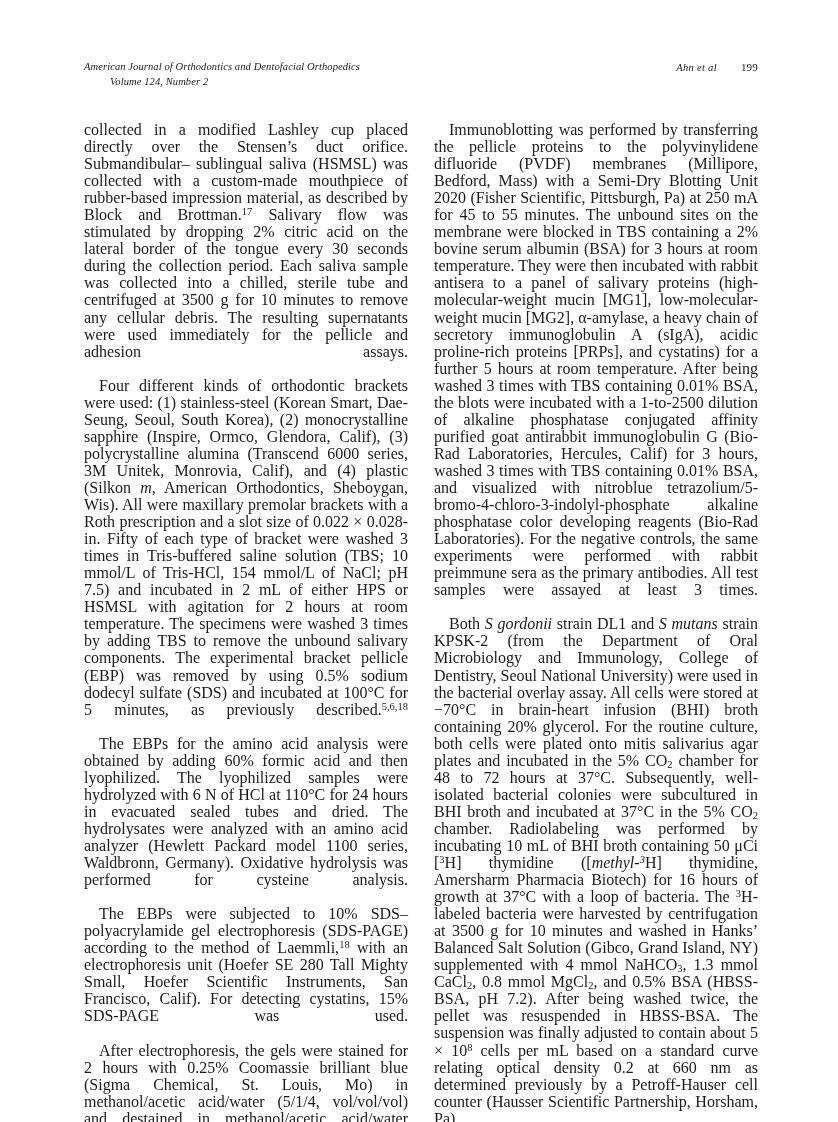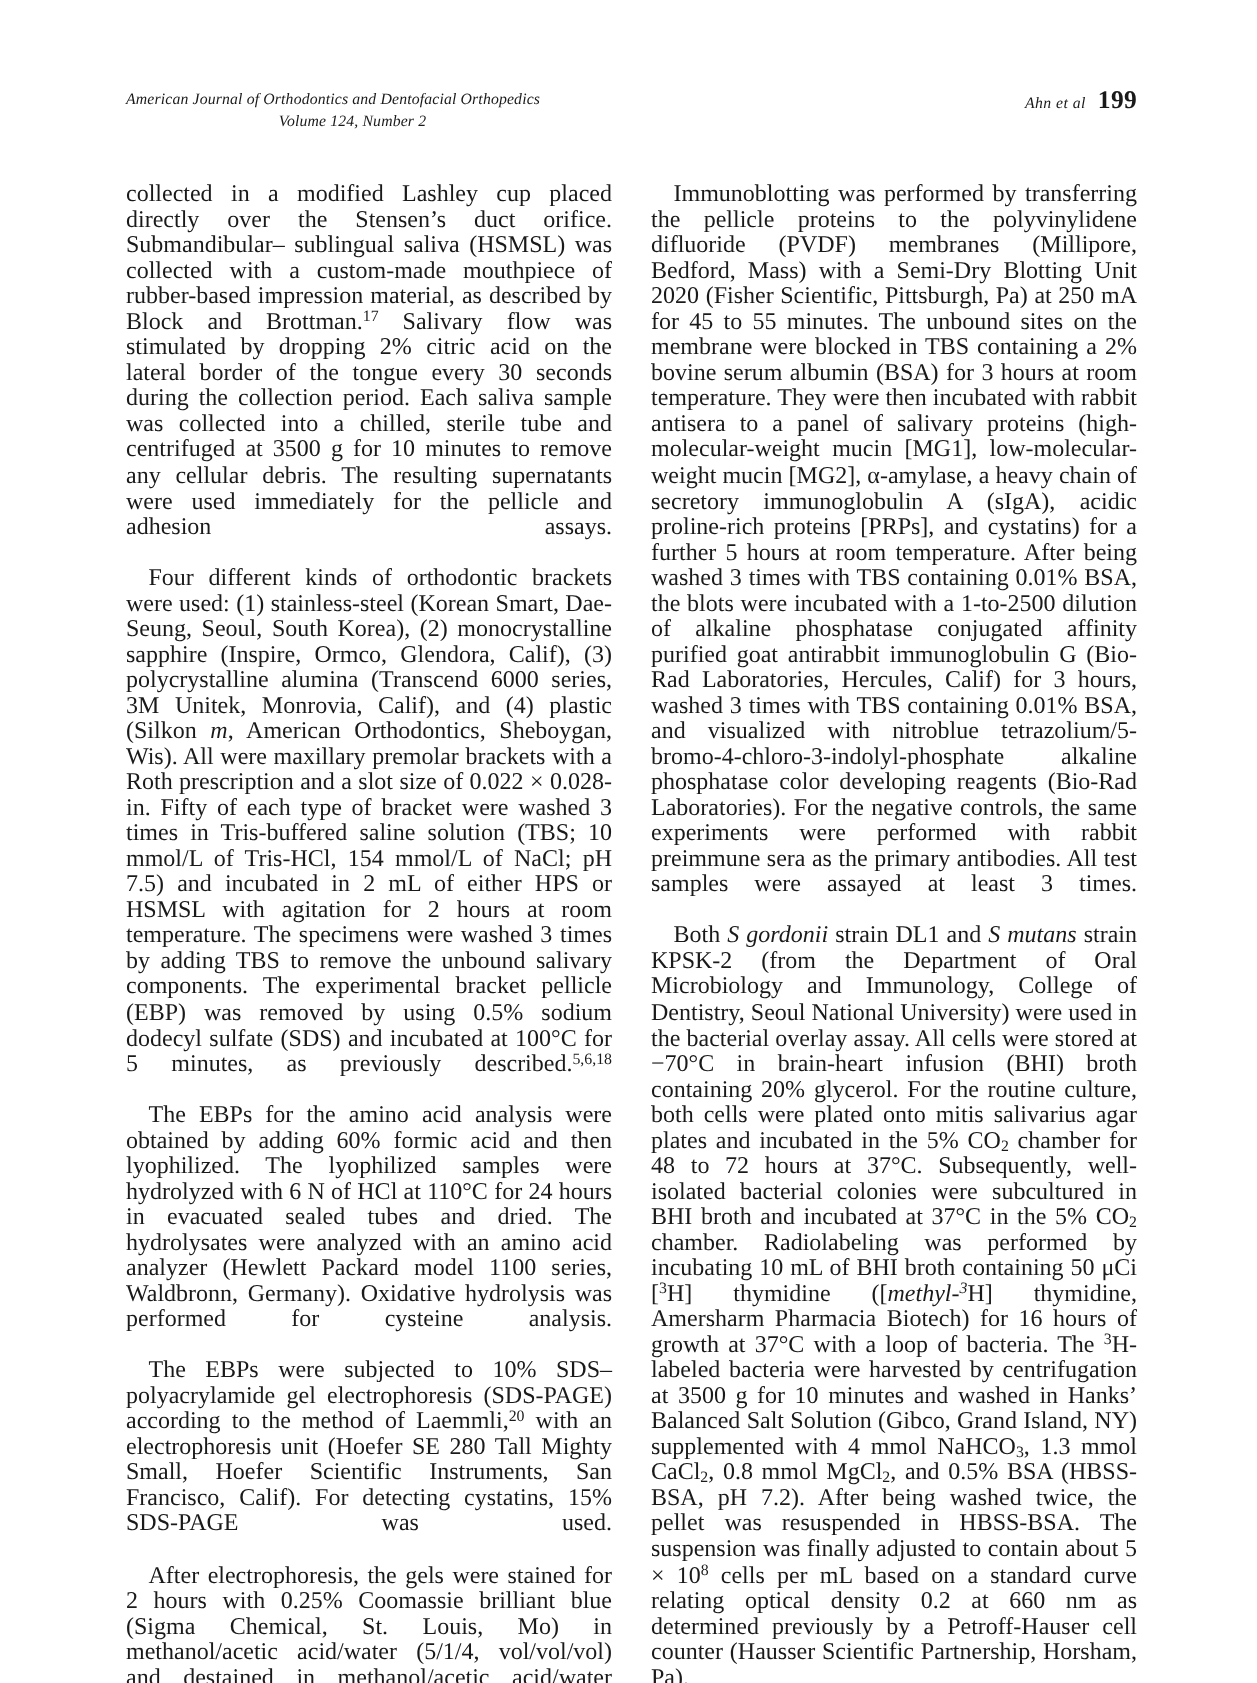--- a/index.html
+++ b/index.html
@@ -24,21 +24,20 @@
     background: #ffffff;
   }
 
   
   #running-head {
     position: absolute;
     left: 84px;
     top: 60px;
     width: 674px;
     height: 34px;
-    text-align: center;
   }
   .rh-left {
     position: absolute;
     left: 0;
     top: 0;
     font-style: italic;
     font-size: 10.5px;
     line-height: 14.5px;
     letter-spacing: 0.1px;
     color: #1a1a1a;
@@ -54,24 +53,24 @@
     top: 0;
     white-space: nowrap;
     font-size: 10.5px;
     line-height: 14.5px;
   }
   .rh-authors {
     font-style: italic;
     letter-spacing: 0.3px;
   }
   .rh-page {
-    font-weight: bold;
+    font-weight: normal;
     font-style: normal;
-    font-size: 17px;
-    margin-left: 8px;
+    font-size: 11px;
+    margin-left: 24px;
     letter-spacing: 0.2px;
   }
 
   
   #columns {
     position: absolute;
     left: 84px;
     top: 121px;
     width: 674px;
     height: 930px;
@@ -130,21 +129,21 @@
     <div class="rh-right">
       <span class="rh-authors">Ahn et al</span><span class="rh-page">199</span>
     </div>
   </div>
 
   <div id="columns">
     <div class="col col-left" id="col-left">
         <p class="no-indent"><span>collected in a modified Lashley cup placed directly over the Stensen’s duct orifice. Submandibular– sublingual saliva (HSMSL) was collected with a custom-made mouthpiece of rubber-based impression material, as described by Block and Brottman.</span><sup>17</sup><span> Salivary flow was stimulated by dropping 2% citric acid on the lateral border of the tongue every 30 seconds during the collection period. Each saliva sample was collected into a chilled, sterile tube and centrifuged at 3500 g for 10 minutes to remove any cellular debris. The resulting supernatants were used immediately for the pellicle and adhesion assays.</span></p>
         <p><span>Four different kinds of orthodontic brackets were used: (1) stainless-steel (Korean Smart, Dae-Seung, Seoul, South Korea), (2) monocrystalline sapphire (Inspire, Ormco, Glendora, Calif), (3) polycrystalline alumina (Transcend 6000 series, 3M Unitek, Monrovia, Calif), and (4) plastic (Silkon </span><i>m</i><span>, American Orthodontics, Sheboygan, Wis). All were maxillary premolar brackets with a Roth prescription and a slot size of 0.022 × 0.028-in. Fifty of each type of bracket were washed 3 times in Tris-buffered saline solution (TBS; 10 mmol/L of Tris-HCl, 154 mmol/L of NaCl; pH 7.5) and incubated in 2 mL of either HPS or HSMSL with agitation for 2 hours at room temperature. The specimens were washed 3 times by adding TBS to remove the unbound salivary components. The experimental bracket pellicle (EBP) was removed by using 0.5% sodium dodecyl sulfate (SDS) and incubated at 100°C for 5 minutes, as previously described.</span><sup>5,6,18</sup></p>
         <p><span>The EBPs for the amino acid analysis were obtained by adding 60% formic acid and then lyophilized. The lyophilized samples were hydrolyzed with 6 N of HCl at 110°C for 24 hours in evacuated sealed tubes and dried. The hydrolysates were analyzed with an amino acid analyzer (Hewlett Packard model 1100 series, Waldbronn, Germany). Oxidative hydrolysis was performed for cysteine analysis.</span></p>
-        <p><span>The EBPs were subjected to 10% SDS–polyacrylamide gel electrophoresis (SDS-PAGE) according to the method of Laemmli,</span><sup>20</sup><span> with an electrophoresis unit (Hoefer SE 280 Tall Mighty Small, Hoefer Scientific Instruments, San Francisco, Calif). For detecting cystatins, 15% SDS-PAGE was used.</span></p>
+        <p><span>The EBPs were subjected to 10% SDS–polyacrylamide gel electrophoresis (SDS-PAGE) according to the method of Laemmli,</span><sup>18</sup><span> with an electrophoresis unit (Hoefer SE 280 Tall Mighty Small, Hoefer Scientific Instruments, San Francisco, Calif). For detecting cystatins, 15% SDS-PAGE was used.</span></p>
         <p><span>After electrophoresis, the gels were stained for 2 hours with 0.25% Coomassie brilliant blue (Sigma Chemical, St. Louis, Mo) in methanol/acetic acid/water (5/1/4, vol/vol/vol) and destained in methanol/acetic acid/water (1/1/8, vol/vol/vol). The molecular weights were determined by comparing the mobility of each unknown component with standard low-molecular-weight markers (Amersharm Pharmacia Biotech, Piscataway, NJ).</span></p>
       </div>
     <div class="col col-right" id="col-right">
         <p><span>Immunoblotting was performed by transferring the pellicle proteins to the polyvinylidene difluoride (PVDF) membranes (Millipore, Bedford, Mass) with a Semi-Dry Blotting Unit 2020 (Fisher Scientific, Pittsburgh, Pa) at 250 mA for 45 to 55 minutes. The unbound sites on the membrane were blocked in TBS containing a 2% bovine serum albumin (BSA) for 3 hours at room temperature. They were then incubated with rabbit antisera to a panel of salivary proteins (high-molecular-weight mucin [MG1], low-molecular-weight mucin [MG2], α-amylase, a heavy chain of secretory immunoglobulin A (sIgA), acidic proline-rich proteins [PRPs], and cystatins) for a further 5 hours at room temperature. After being washed 3 times with TBS containing 0.01% BSA, the blots were incubated with a 1-to-2500 dilution of alkaline phosphatase conjugated affinity purified goat antirabbit immunoglobulin G (Bio-Rad Laboratories, Hercules, Calif) for 3 hours, washed 3 times with TBS containing 0.01% BSA, and visualized with nitroblue tetrazolium/5-bromo-4-chloro-3-indolyl-phosphate alkaline phosphatase color developing reagents (Bio-Rad Laboratories). For the negative controls, the same experiments were performed with rabbit preimmune sera as the primary antibodies. All test samples were assayed at least 3 times.</span></p>
         <p><span>Both </span><i>S gordonii</i><span> strain DL1 and </span><i>S mutans</i><span> strain KPSK-2 (from the Department of Oral Microbiology and Immunology, College of Dentistry, Seoul National University) were used in the bacterial overlay assay. All cells were stored at −70°C in brain-heart infusion (BHI) broth containing 20% glycerol. For the routine culture, both cells were plated onto mitis salivarius agar plates and incubated in the 5% CO</span><sub>2</sub><span> chamber for 48 to 72 hours at 37°C. Subsequently, well-isolated bacterial colonies were subcultured in BHI broth and incubated at 37°C in the 5% CO</span><sub>2</sub><span> chamber. Radiolabeling was performed by incubating 10 mL of BHI broth containing 50 μCi [</span><sup>3</sup><span>H] thymidine ([</span><i>methyl-</i><sup class="ital">3</sup><span>H] thymidine, Amersharm Pharmacia Biotech) for 16 hours of growth at 37°C with a loop of bacteria. The </span><sup>3</sup><span>H-labeled bacteria were harvested by centrifugation at 3500 g for 10 minutes and washed in Hanks’ Balanced Salt Solution (Gibco, Grand Island, NY) supplemented with 4 mmol NaHCO</span><sub>3</sub><span>, 1.3 mmol CaCl</span><sub>2</sub><span>, 0.8 mmol MgCl</span><sub>2</sub><span>, and 0.5% BSA (HBSS-BSA, pH 7.2). After being washed twice, the pellet was resuspended in HBSS-BSA. The suspension was finally adjusted to contain about 5 × 10</span><sup>8</sup><span> cells per mL based on a standard curve relating optical density 0.2 at 660 nm as determined previously by a Petroff-Hauser cell counter (Hausser Scientific Partnership, Horsham, Pa).</span></p>
       </div>
   </div>
 
 </div>
 

